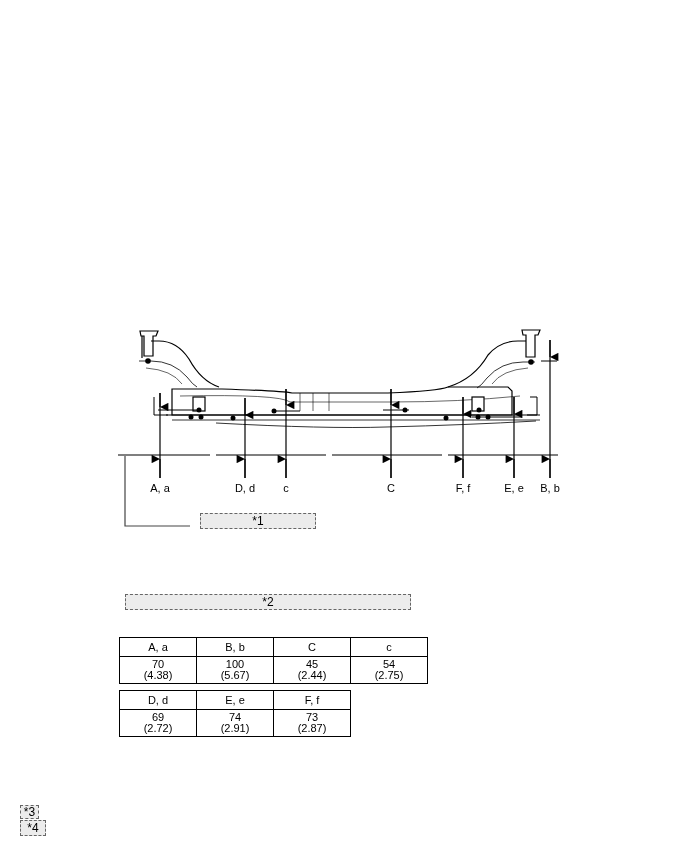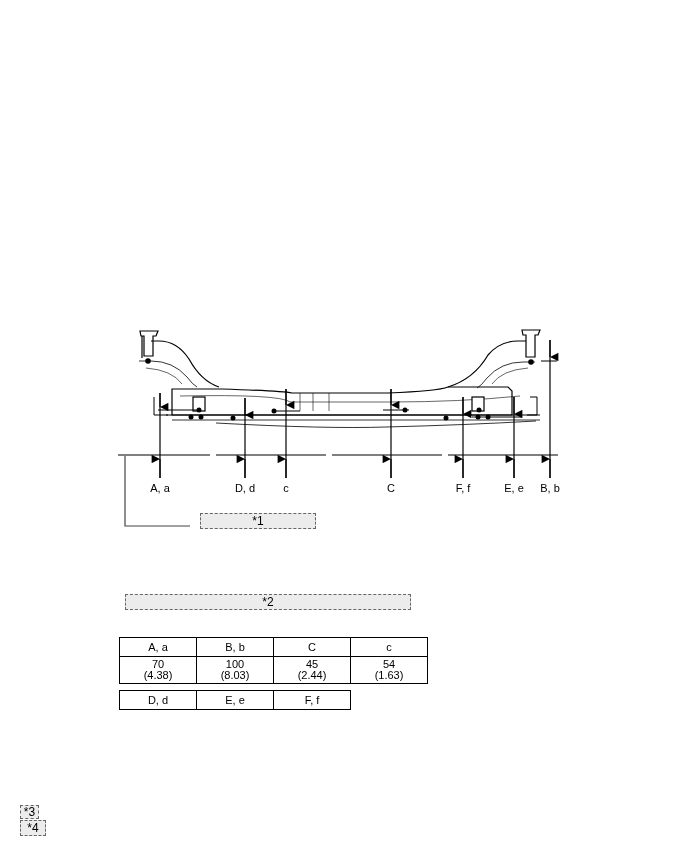--- a/index.html
+++ b/index.html
@@ -112,28 +112,33 @@
 <table class="spec" style="left:119px; top:637px;">
   <tbody>
       <tr class="hd">
     <td>A, a</td>
     <td>B, b</td>
     <td>C</td>
     <td>c</td>
   </tr>
   <tr class="vl">
     <td><span>70</span><br><span>(4.38)</span></td>
-    <td><span>100</span><br><span>(8.03)</span></td>
+    <td><span>100</span><br><span>(5.67)</span></td>
     <td><span>45</span><br><span>(2.44)</span></td>
-    <td><span>54</span><br><span>(1.63)</span></td>
+    <td><span>54</span><br><span>(2.75)</span></td>
   </tr>
 </tbody>
   </table>
 
 <table class="spec" style="left:119px; top:690px;">
   <tbody>
       <tr class="hd">
     <td>D, d</td>
     <td>E, e</td>
     <td>F, f</td>
   </tr>
+  <tr class="vl">
+    <td><span>69</span><br><span>(2.72)</span></td>
+    <td><span>74</span><br><span>(2.91)</span></td>
+    <td><span>73</span><br><span>(2.87)</span></td>
+  </tr>
 </tbody>
   </table>
 
 </body></html>

